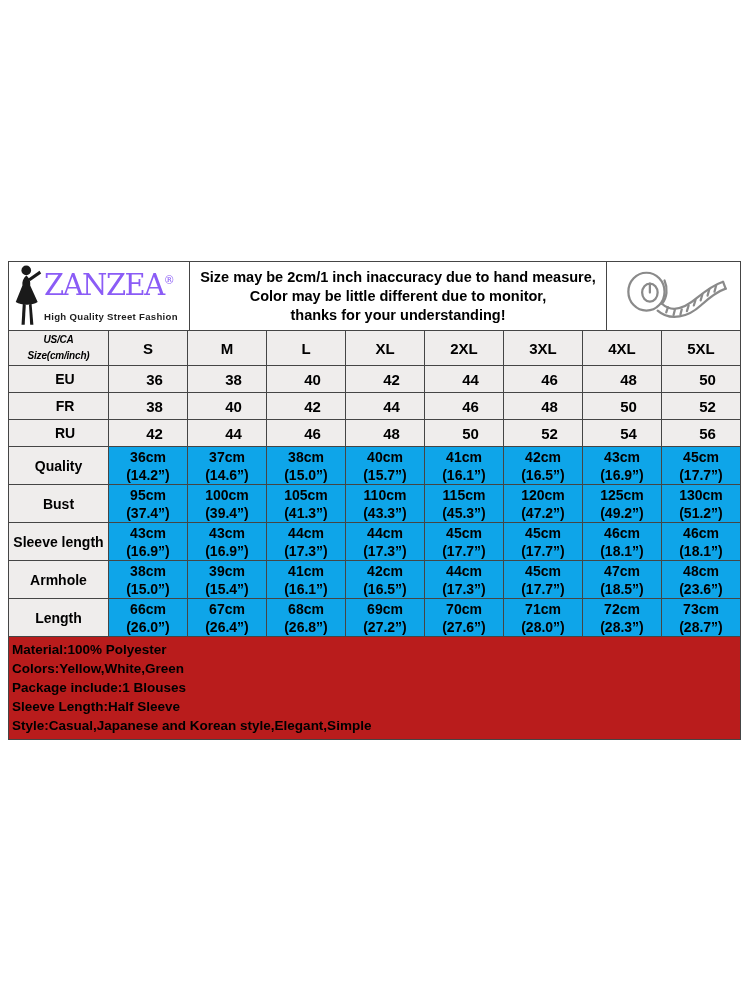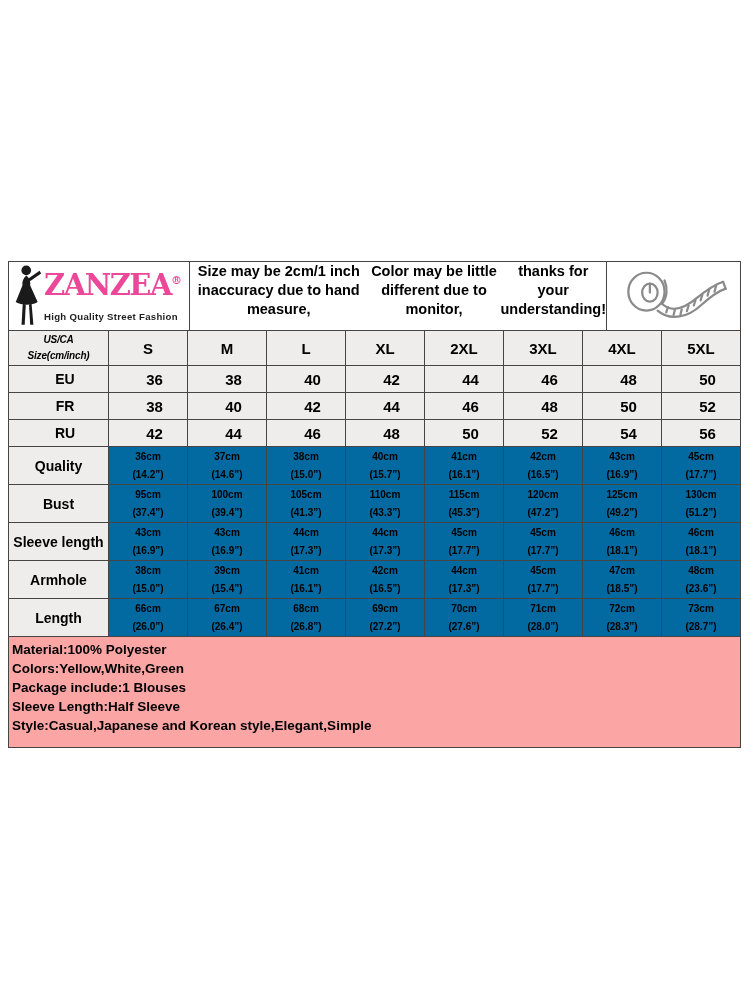--- a/index.html
+++ b/index.html
@@ -7,45 +7,45 @@
          font-family:"Liberation Sans",sans-serif;color:#111;overflow:hidden;}
   .content{position:absolute;left:8px;top:261px;width:733px;}
 
   
   .top-band{display:flex;align-items:stretch;height:69px;box-sizing:border-box;
             border:1px solid #454545;border-bottom:none;background:#fff;}
   .cell-logo{width:180px;box-sizing:border-box;display:flex;align-items:center;
              padding:2px 0 2px 1px;overflow:hidden;}
   .logo-figure{flex:0 0 auto;margin-right:-4px;}
   .logo-text{display:flex;flex-direction:column;line-height:1;}
-  .brand-line{font-family:"DejaVu Serif",serif;font-weight:700;font-size:29px;
-              letter-spacing:-1.5px;color:#ec4899;white-space:nowrap;}
+  .brand-line{font-family:"DejaVu Serif",serif;font-weight:400;font-size:29px;
+              letter-spacing:-1.5px;color:#8b5cf6;white-space:nowrap;}
   .reg{font-size:11px;vertical-align:super;letter-spacing:0;}
   .tagline{font-size:9.6px;font-weight:700;letter-spacing:.3px;color:#1e1e1e;
            margin-top:12px;white-space:nowrap;}
   .cell-notice{flex:1;box-sizing:border-box;border-left:1px solid #454545;
-               border-right:1px solid #454545;display:flex;flex-direction:row;
+               border-right:1px solid #454545;display:flex;flex-direction:column;
                justify-content:center;text-align:center;font-weight:700;
                font-size:14.5px;line-height:19px;color:#000;}
   .cell-tape{width:133px;display:flex;align-items:center;justify-content:center;}
 
   
   table.size-table{width:100%;border-collapse:collapse;table-layout:fixed;}
   .size-table th,.size-table td{border:1px solid #454545;text-align:center;
        vertical-align:middle;padding:0;color:#000;font-weight:700;overflow:hidden;}
   .hdr-row th{height:34px;font-size:15px;background:#efedec;}
   .corner span{display:block;font-size:10px;line-height:16px;letter-spacing:-.2px;white-space:nowrap;font-style:italic;}
   .conv-row td{height:26px;font-size:15px;background:#efedec;padding-left:13px;}
-  .meas-row td{height:37px;font-size:10px;line-height:18px;background:#0369a1;}
+  .meas-row td{height:37px;font-size:14px;line-height:18px;background:#0ea5e9;}
   .meas-row td span{display:block;}
   td.rowlabel{background:#efedec !important;font-size:14px;white-space:nowrap;}
 
   
   .details{box-sizing:border-box;border:1px solid #454545;border-top:none;
-           background:#fca5a5;padding:3px 0 12px 3px;}
+           background:#b91c1c;padding:3px 0 4px 3px;}
   .details .dline{font-size:13.5px;font-weight:700;line-height:19px;
                   color:#000;white-space:nowrap;}
 </style>
 </head>
 <body>
 
 <div class="sheet">
   <div class="content">
 
     <div class="top-band">

